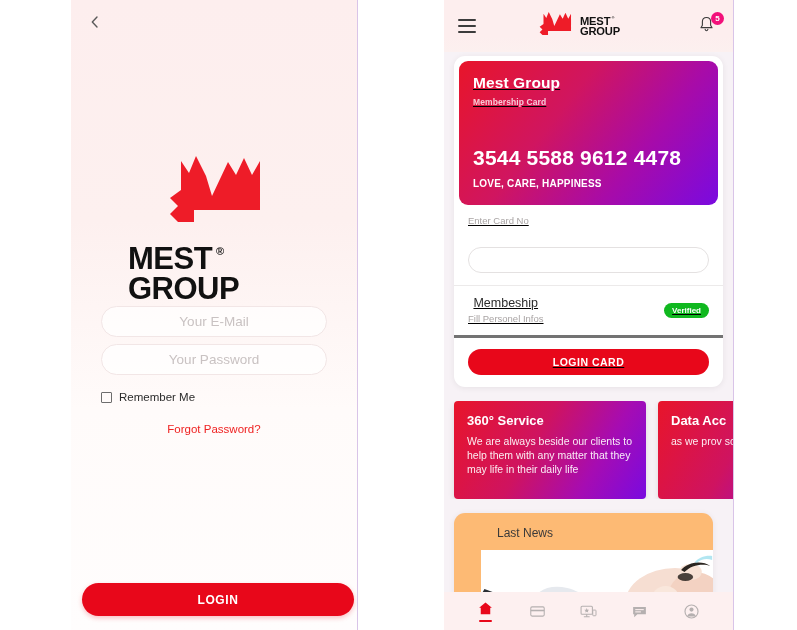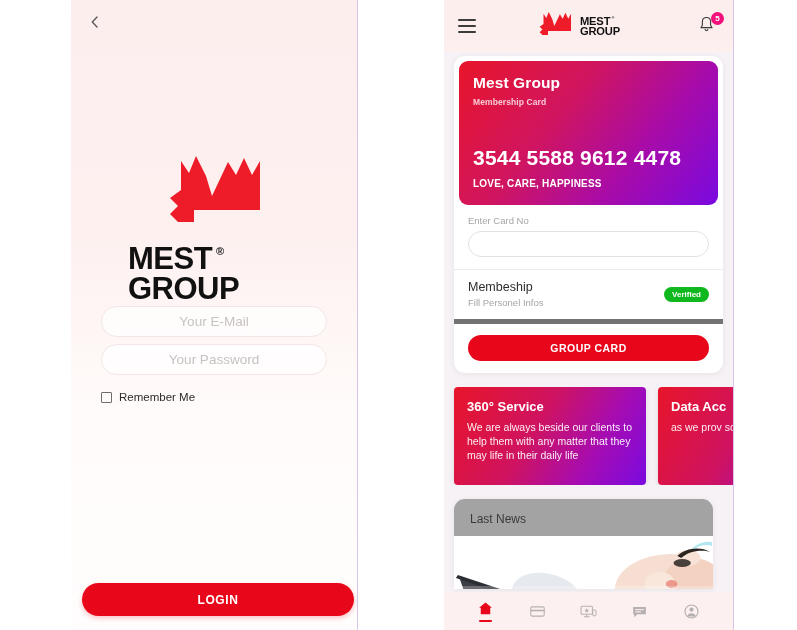--- a/index.html
+++ b/index.html
@@ -210,20 +210,21 @@
     overflow: hidden;
   }
 
   
   .card-panel {
     margin: 4px 10px 0 10px;
     background: #ffffff;
     border-radius: 11px;
     box-shadow: 0 1px 6px rgba(0,0,0,0.07);
     overflow: hidden;
+    text-decoration: underline;
   }
   .member-card {
     margin: 5px 5px 0 5px;
     height: 144px;
     border-radius: 9px;
     background: linear-gradient(128deg, #e8152a 0%, #d01560 38%, #a80ba8 68%, #7a0ae0 100%);
     padding: 13px 14px;
     box-sizing: border-box;
     position: relative;
     color: #ffffff;
@@ -258,41 +259,42 @@
     letter-spacing: 0.2px;
   }
 
   .card-input-block {
     padding: 10px 14px 12px 14px;
     border-bottom: 1px solid #eceaea;
   }
   .input-label {
     font-size: 9.5px;
     color: #a9a4a4;
-    margin-bottom: 5px;
+    margin-bottom: 21px;
   }
   .card-input {
     width: 100%;
     box-sizing: border-box;
     height: 26px;
     border-radius: 13px;
     border: 1px solid #e4e1e1;
     background: #fff;
     font-size: 11px;
     color: #333;
     padding: 0 12px;
     outline: none;
     font-family: "Liberation Sans", sans-serif;
   }
   .membership-row {
     padding: 10px 14px 11px 14px;
-    border-bottom: 5px solid #737373;
+    border-bottom: 3px solid #737373;
     display: flex;
     align-items: center;
     justify-content: space-between;
+    text-align: center;
   }
   .ms-title {
     font-size: 12.5px;
     color: #2d2d2d;
   }
   .ms-sub {
     font-size: 9.5px;
     color: #a9a4a4;
     margin-top: 3px;
   }
@@ -347,25 +349,26 @@
   }
   .sc-desc {
     font-size: 10.5px;
     line-height: 1.35;
     color: rgba(255,255,255,0.92);
   }
 
   
   .news-panel {
     margin: 14px 20px 0 10px;
-    background: #a3a3a3;
+    background: #fdba74;
     border-radius: 11px 11px 0 0;
     box-shadow: 0 1px 6px rgba(0,0,0,0.07);
     overflow: hidden;
     height: 90px;
+    padding-left: 27px;
   }
   .news-title {
     font-size: 12px;
     color: #3a3a3a;
     padding: 13px 16px 10px 16px;
   }
   .news-photo {
     height: 54px;
     position: relative;
     overflow: hidden;
@@ -428,20 +431,21 @@
   <div class="login-fields">
     <input class="field" type="text" placeholder="Your E-Mail" style="">
     <input class="field" type="password" placeholder="Your Password" style="">
   </div>
 
   <div class="remember-row">
     <div class="checkbox"></div>
     <span class="remember-label">Remember Me</span>
   </div>
 
+  <div class="forgot">Forgot Password?</div>
 
   <button class="login-btn">LOGIN</button>
 </div>
 
 <div class="phone" id="phone-home">
 
   <div class="home-header">
     <div class="hamburger">
       <span></span>
       <span></span>
@@ -485,21 +489,21 @@
       </div>
 
       <div class="membership-row">
         <div>
           <div class="ms-title">Membeship</div>
           <div class="ms-sub">Fill Personel Infos</div>
         </div>
         <div class="verified-badge">Verified</div>
       </div>
 
-      <button class="update-btn">GROUP CARD</button>
+      <button class="update-btn">LOGIN CARD</button>
     </div>
 
     <div class="service-strip">
       <div class="service-card">
         <div class="sc-title">360° Service</div>
         <div class="sc-desc">We are always beside our clients to help them with any matter that they may life in their daily life</div>
       </div>
       <div class="service-card">
         <div class="sc-title">Data Acc</div>
         <div class="sc-desc">as we prov solutions t costs first-</div>

